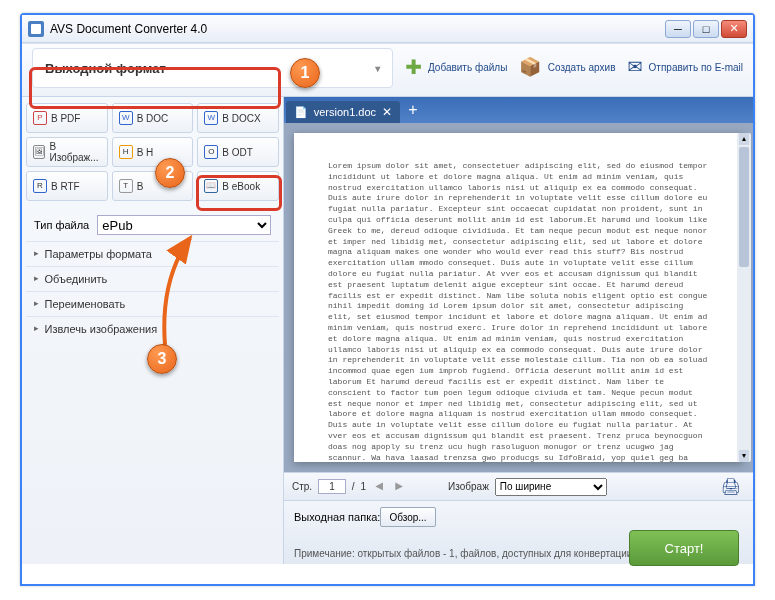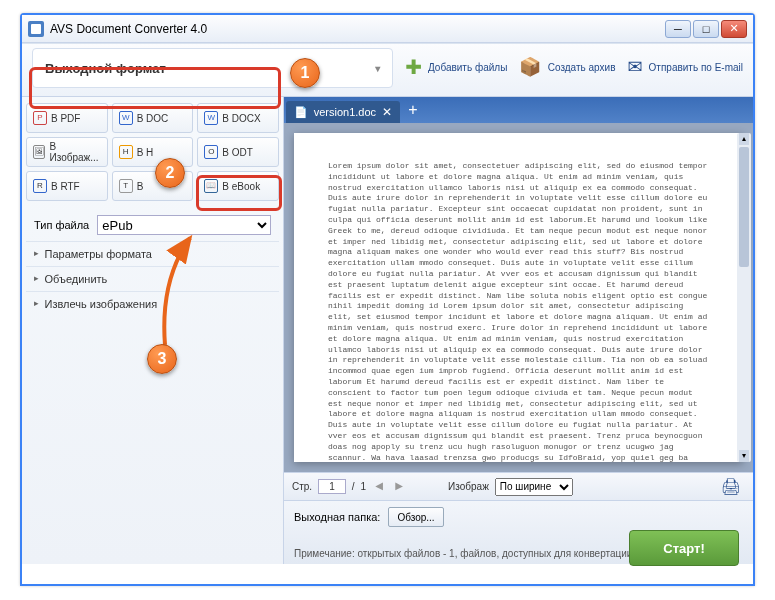--- a/index.html
+++ b/index.html
@@ -39,25 +39,25 @@
 .scrollbar { position: absolute; right: 2px; top: 10px; bottom: 10px; width: 14px; background: #e8edf4; border-radius: 2px; }
 .scrollbar .thumb { position: absolute; top: 14px; left: 2px; right: 2px; height: 120px; background: #b8c5d8; border-radius: 2px; }
 .scrollbar .arr { position: absolute; left: 2px; right: 2px; height: 12px; background: #cdd7e6; font-size: 8px; text-align: center; line-height: 12px; }
 .statusbar { height: 28px; background: linear-gradient(#f6f8fc,#e6ecf5); border-top: 1px solid #c8d4e8; display: flex; align-items: center; font-size: 10px; padding: 0 8px; gap: 6px; color: #333; }
 .statusbar .sep { flex: 1; }
 .statusbar .nav-arr { width: 14px; height: 14px; color: #999; text-align: center; cursor: pointer; }
 .statusbar select { font-size: 10px; height: 18px; }
 .thumb-btn { display: flex; align-items: center; gap: 4px; font-size: 9px; color: #244a88; padding: 2px 4px; cursor: pointer; }
 .thumb-btn .ticon2 { width: 22px; height: 22px; background: #4a7fc4; border-radius: 2px; }
 .footer { height: 64px; background: linear-gradient(#f2f5fa,#e2e9f3); border-top: 1px solid #c8d4e8; padding: 6px 10px; font-size: 11px; }
-.footer-row { display: flex; align-items: center; gap: 8px; margin-bottom: 21px; }
+.footer-row { display: flex; align-items: center; margin-bottom: 21px; }
 .footer-row .path-input { flex: 1; max-width: 260px; height: 20px; border: 1px solid #aac; background: #fff; display: flex; align-items: center; padding: 0 4px; gap: 4px; font-size: 11px; }
 .footer-row .folder-icon { width: 14px; height: 12px; background: #f5d67a; border: 1px solid #cca54a; border-radius: 1px; }
 .btn-browse { height: 20px; padding: 0 8px; font-size: 10px; border: 1px solid #9ab; background: linear-gradient(#fdfdfe,#e6ecf5); border-radius: 2px; cursor: pointer; }
-.btn-start { position: absolute; right: 14px; bottom: 18px; width: 110px; height: 36px; background: linear-gradient(#7fc056,#5a9a3a); border: 1px solid #4a7f2e; border-radius: 4px; color: #fff; font-size: 13px; font-weight: bold; cursor: pointer; }
+.btn-start { position: absolute; right: 14px; bottom: 18px; width: 110px; height: 36px; background: linear-gradient(#7fc056,#5a9a3a); border: 1px solid #4a7f2e; border-radius: 4px; color: #fff; font-size: 13px; font-weight: normal; cursor: pointer; }
 .note { font-size: 10px; color: #555; }
 
 .marker { position: absolute; width: 30px; height: 30px; border-radius: 50%; background: radial-gradient(circle at 35% 30%, #ff9a52, #e8651a); color: #fff; font-size: 16px; font-weight: bold; display: flex; align-items: center; justify-content: center; box-shadow: 0 2px 4px rgba(0,0,0,0.4); border: 1px solid #b84e10; z-index: 100; }
 .highlight-box { position: absolute; border: 3px solid #d93a2a; border-radius: 6px; z-index: 50; pointer-events: none; }
 .arrow-svg { position: absolute; z-index: 90; pointer-events: none; }
 </style>
 </head>
 <body>
 
 <div class="window">
@@ -140,20 +140,23 @@
         <select><option>ePub</option></select>
       </div>
 
       <div class="side-item">
           <span>Параметры формата</span>
         </div>
       <div class="side-item">
           <span>Объединить</span>
         </div>
       <div class="side-item">
+          <span>Переименовать</span>
+        </div>
+      <div class="side-item">
           <span>Извлечь изображения</span>
         </div>
     </div>
 
     <div class="main">
       <div class="tabbar">
         <div class="tab">
           <span>📄</span>
           <span>version1.doc</span>
           <span class="close">✕</span>
@@ -170,21 +173,21 @@
       </div>
       <div class="statusbar">
         <span>Стр.</span>
         <span style="border:1px solid #aac;padding:1px 10px;background:#fff">1</span>
         <span>/</span>
         <span>1</span>
         <span class="nav-arr">◀</span>
         <span class="nav-arr">▶</span>
         <span style="width:30px"></span>
         <span>Изображ</span>
-        <select style="width:78px"><option>По ширине</option></select>
+        <select style="width:112px"><option>По ширине</option></select>
         <span class="sep"></span>
         <div class="thumb-btn">
             <span style="font-size:16px">🖨</span>
           </div>
       </div>
       <div class="footer">
         <div class="footer-row">
           <span>Выходная папка:</span>
           <button class="btn-browse">Обзор...</button>
         </div>

